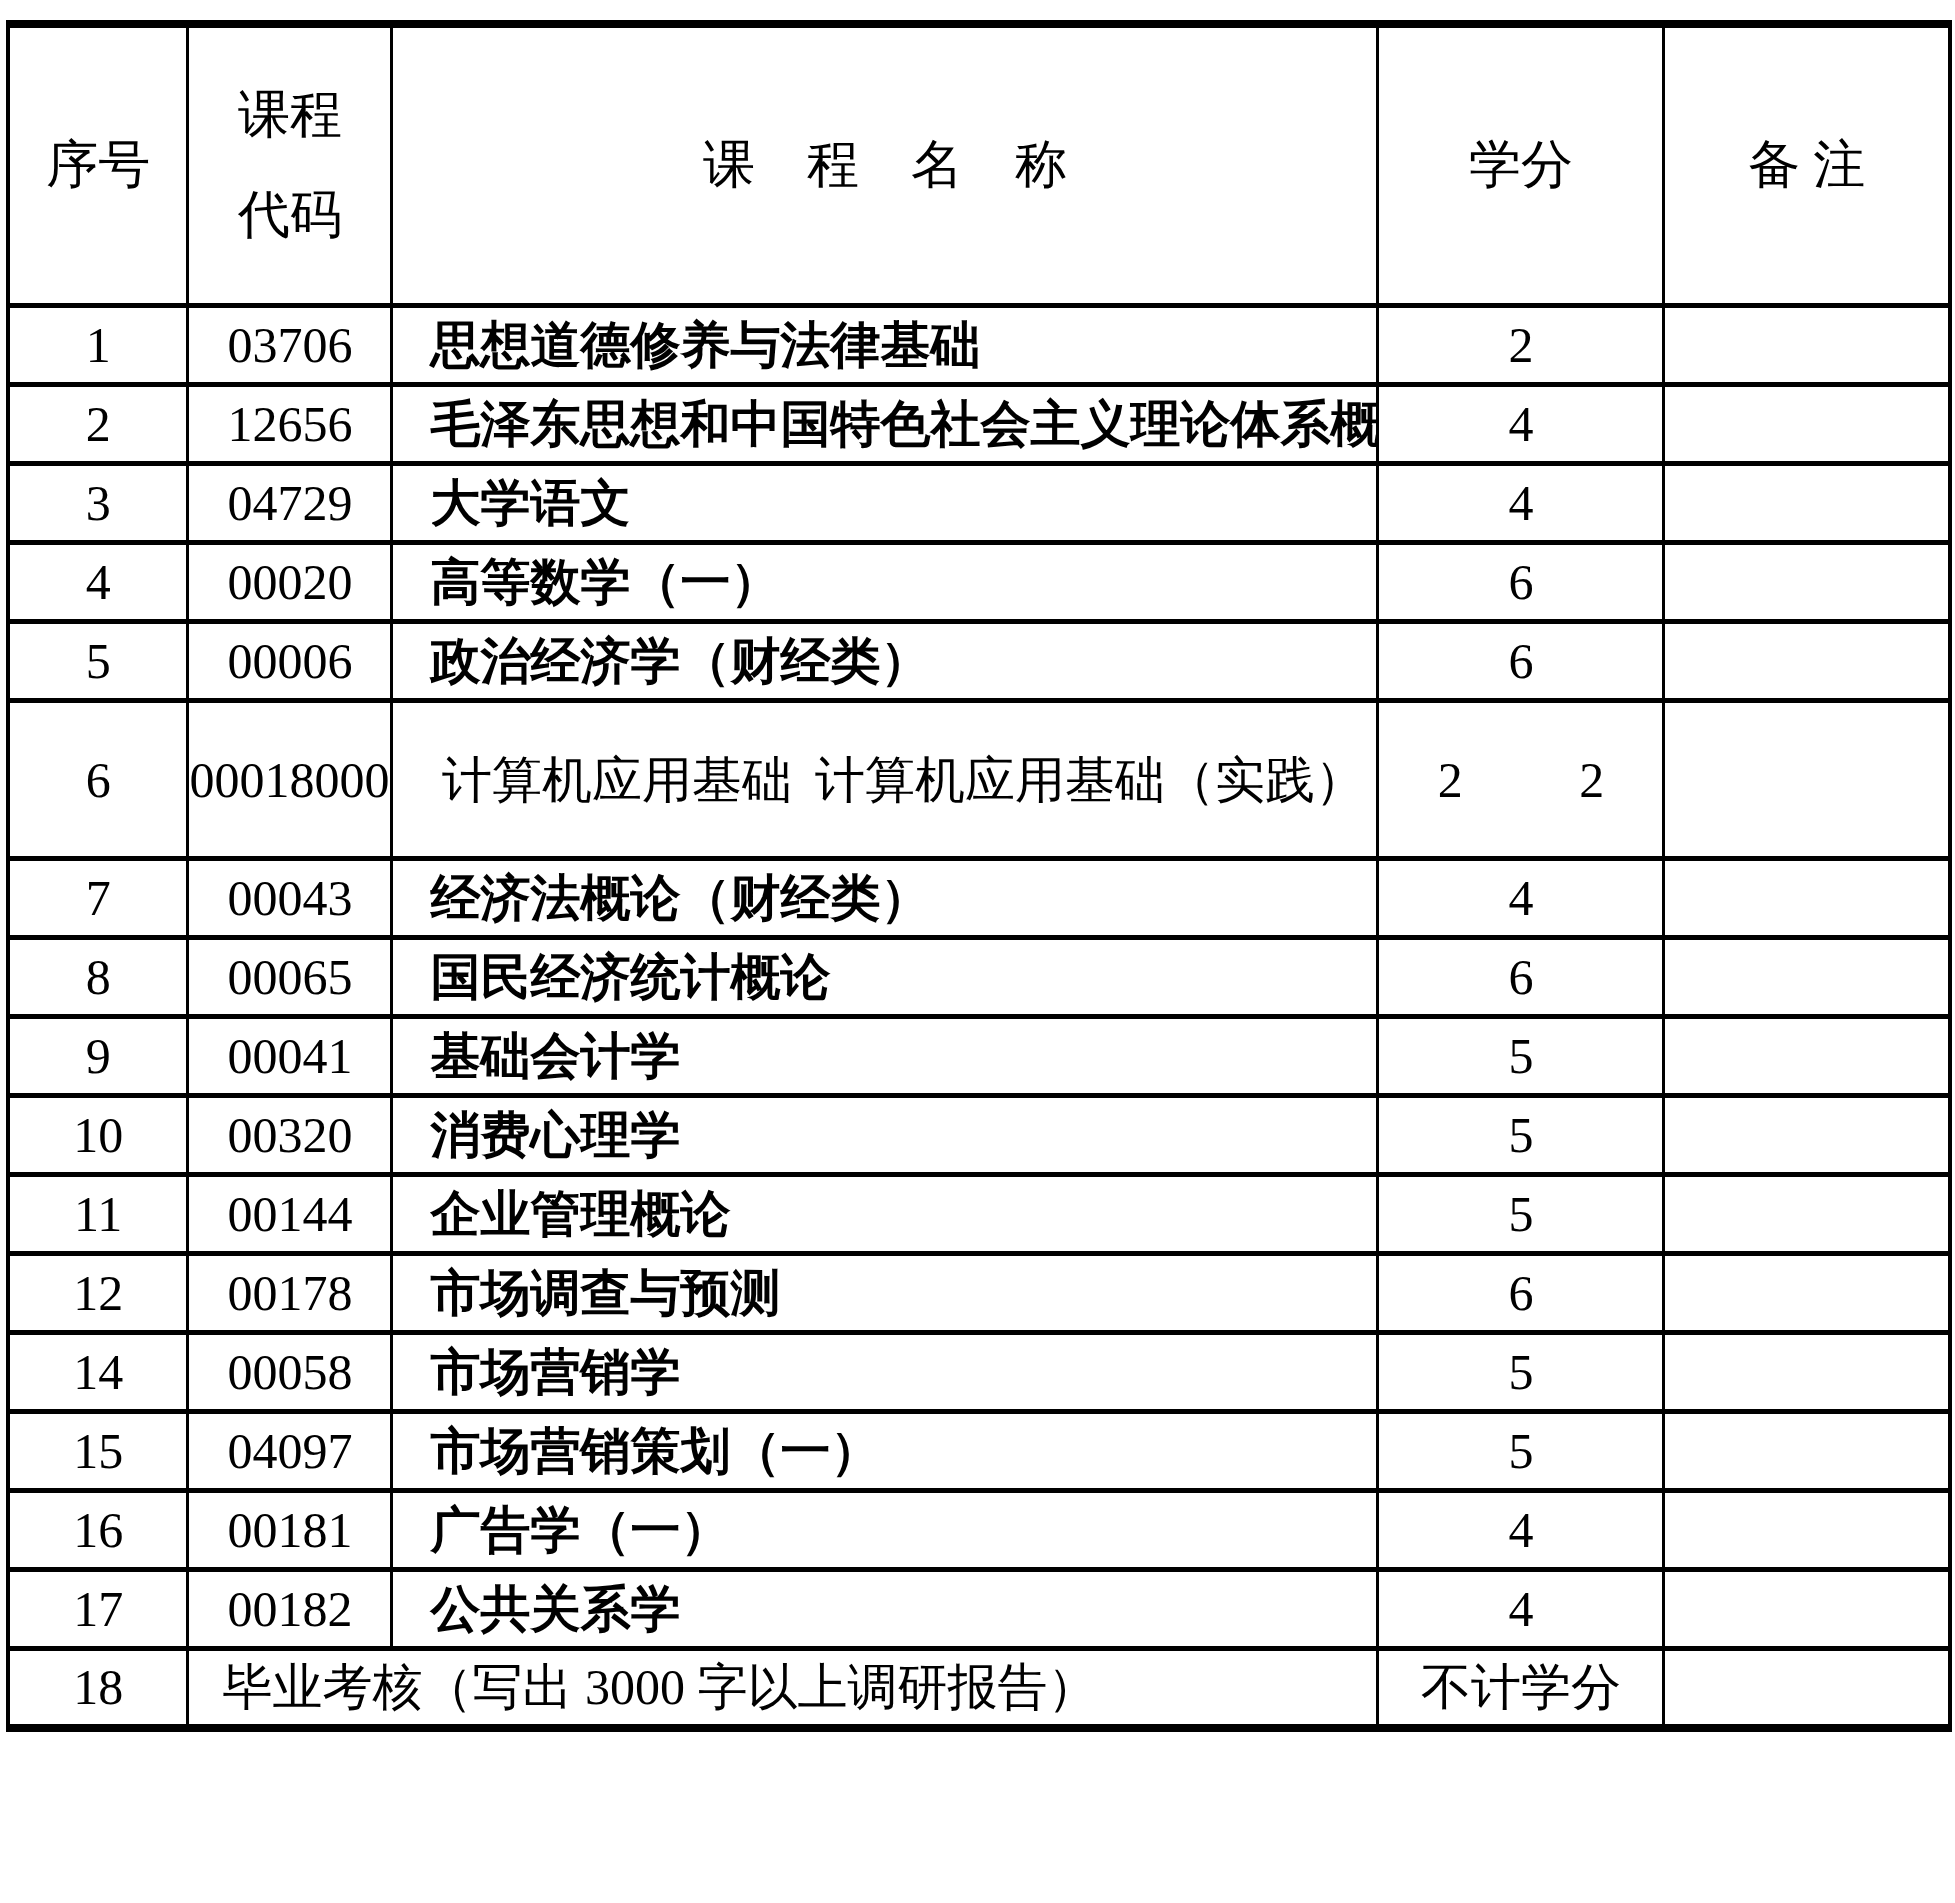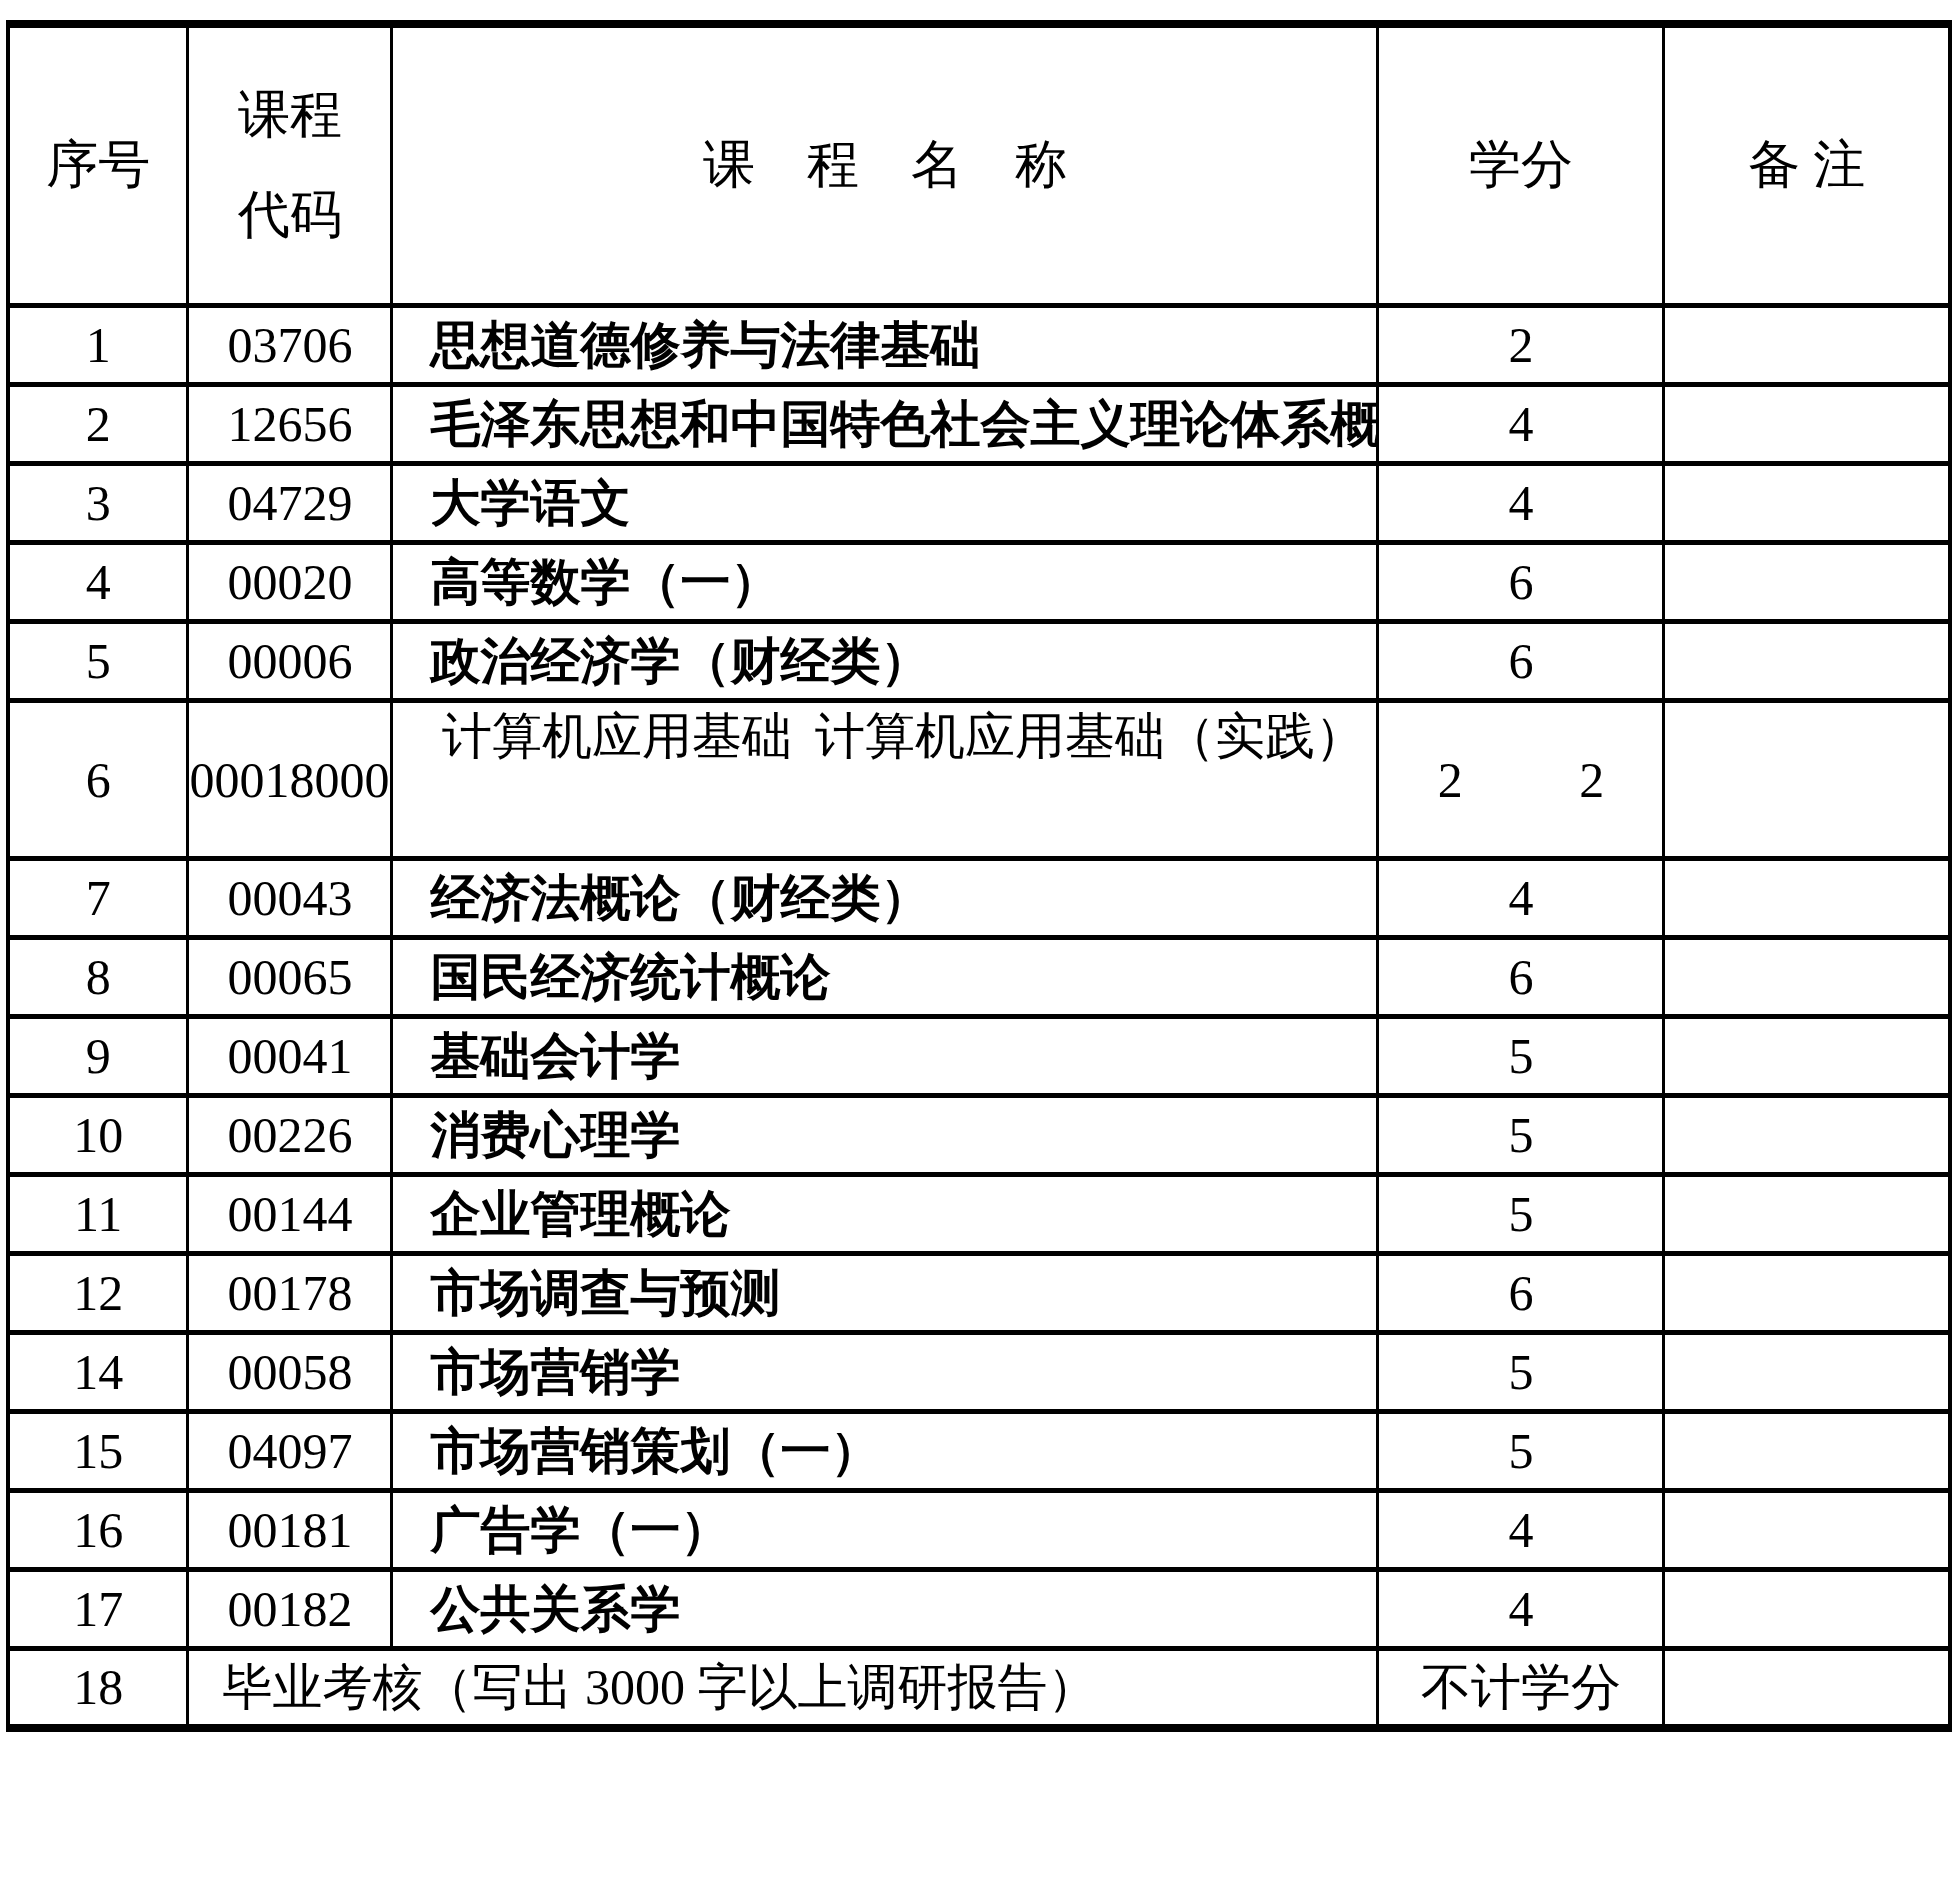--- a/index.html
+++ b/index.html
@@ -62,21 +62,21 @@
     padding-left: 33px;
   }
   .dual-stack {
     display: flex;
     flex-direction: row;
     justify-content: space-around;
     height: 148px;
     align-items: center;
   }
   .dual-stack.left-align {
-    align-items: flex-start;
+    align-items: center;
     padding-left: 37px;
   }
 </style>
 </head>
 <body>
 
 <div class="page">
   <table class="course-table">
     <colgroup>
       <col style="width:180px">
@@ -173,21 +173,21 @@
       </tr>
       <tr>
         <td>9</td>
         <td>00041</td>
         <td class="name-cell">基础会计学</td>
         <td>5</td>
         <td></td>
       </tr>
       <tr>
         <td>10</td>
-        <td>00226</td>
+        <td>00320</td>
         <td class="name-cell">消费心理学</td>
         <td>5</td>
         <td></td>
       </tr>
       <tr>
         <td>11</td>
         <td>00144</td>
         <td class="name-cell">企业管理概论</td>
         <td>5</td>
         <td></td>

